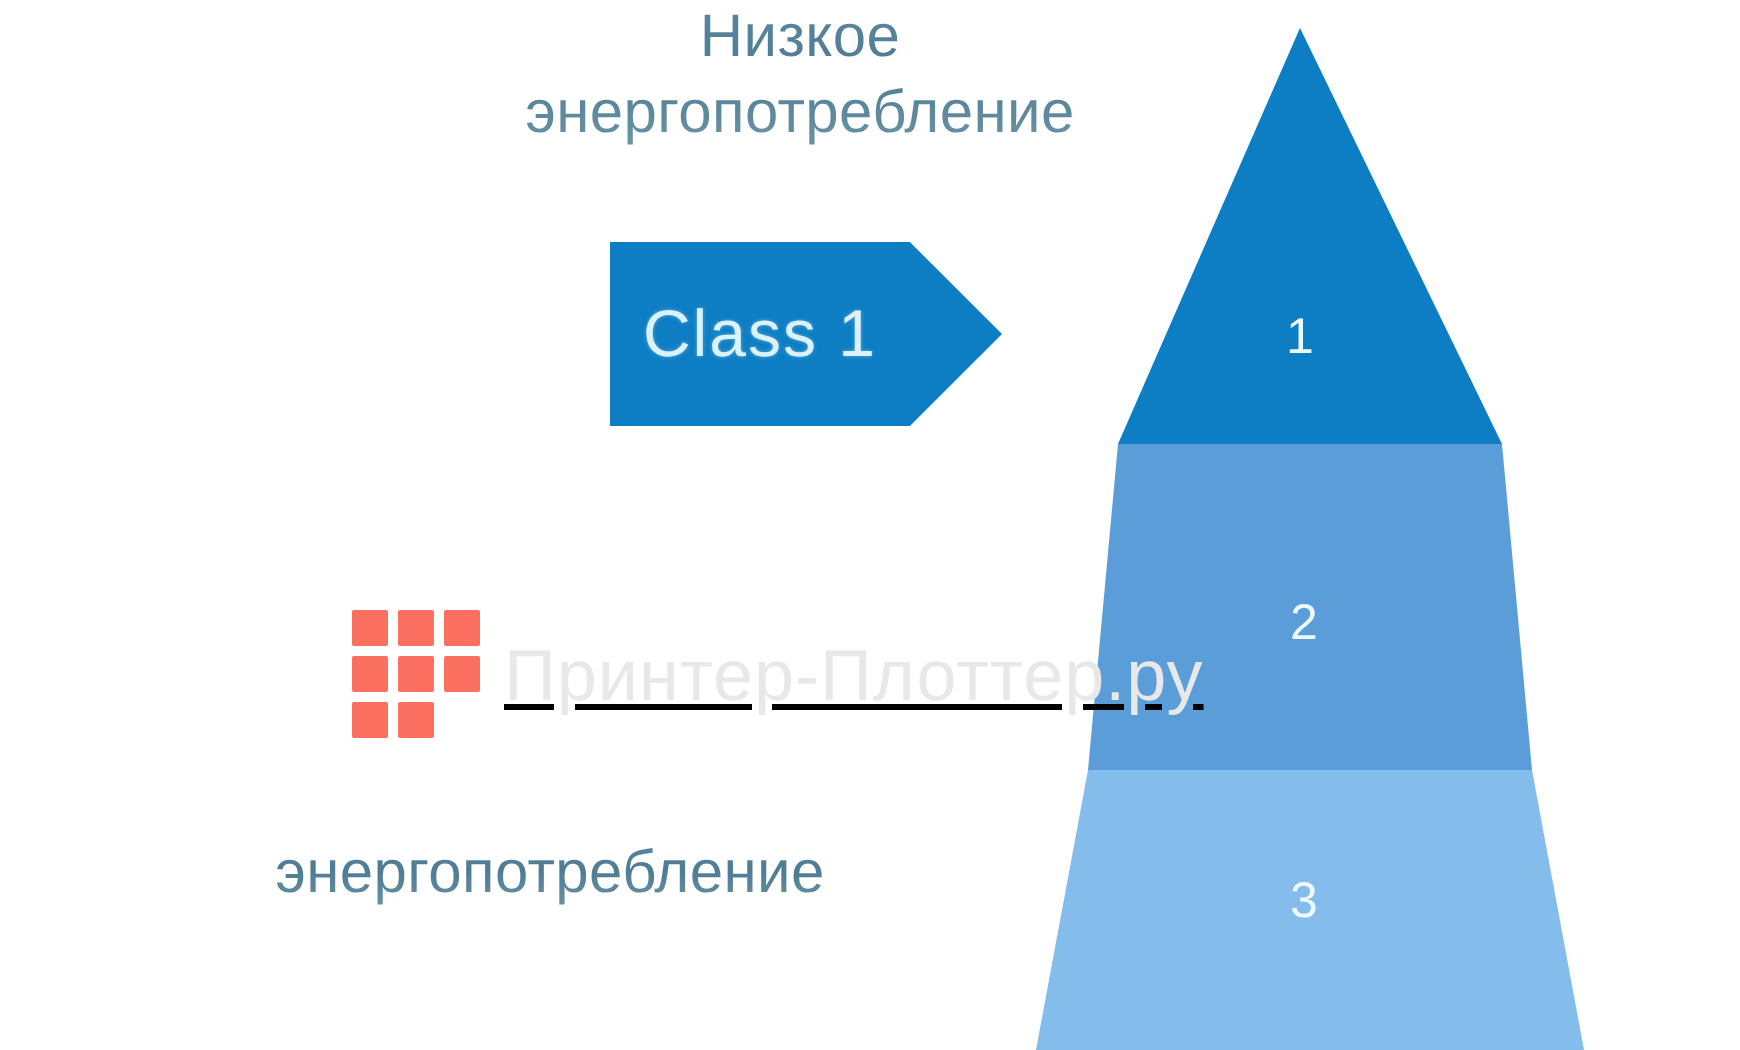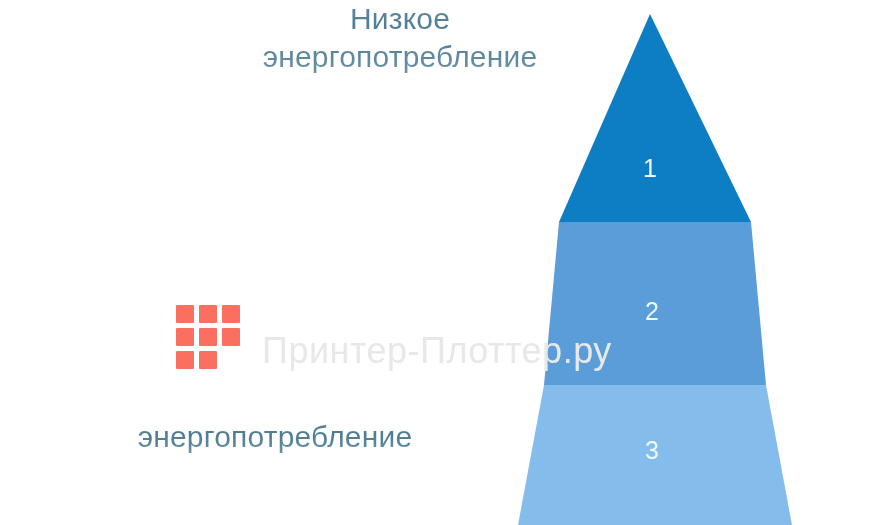--- a/index.html
+++ b/index.html
@@ -91,23 +91,24 @@
     dominant-baseline: middle;
     user-select: none;
   }
 
   
   #watermark {
     position: absolute;
     left: 176px;
     top: 305px;
     display: flex;
-    align-items: flex-end;
-    gap: 22px;
+    align-items: center;
+    gap: 12px;
     user-select: none;
+    text-decoration: underline;
   }
   #watermark-logo {
     display: grid;
     grid-template-columns: repeat(3, 18px);
     grid-template-rows: repeat(3, 18px);
     gap: 5px;
   }
   #watermark-logo i {
     display: block;
     width: 18px;
@@ -130,20 +131,24 @@
 </head>
 <body>
 
 <div id="stage">
 
   <div class="energy-label" id="label-low">
     <div>Низкое</div>
     <div>энергопотребление</div>
   </div>
 
+  <div id="class-badge">
+    <div class="badge-shape"></div>
+    <div class="badge-text">Class 1</div>
+  </div>
 
   <div id="pyramid">
     <svg width="310" height="525" viewBox="0 0 310 525" xmlns="http://www.w3.org/2000/svg">
 
       <polygon points="18,525 292,525 266,385 44,385" fill="#84bdeb"></polygon>
 
       <polygon points="44,385 266,385 251,222 59,222" fill="#5b9dd9"></polygon>
 
       <polygon points="59,222 251,222 150,14" fill="#0d7dc4"></polygon>
 

